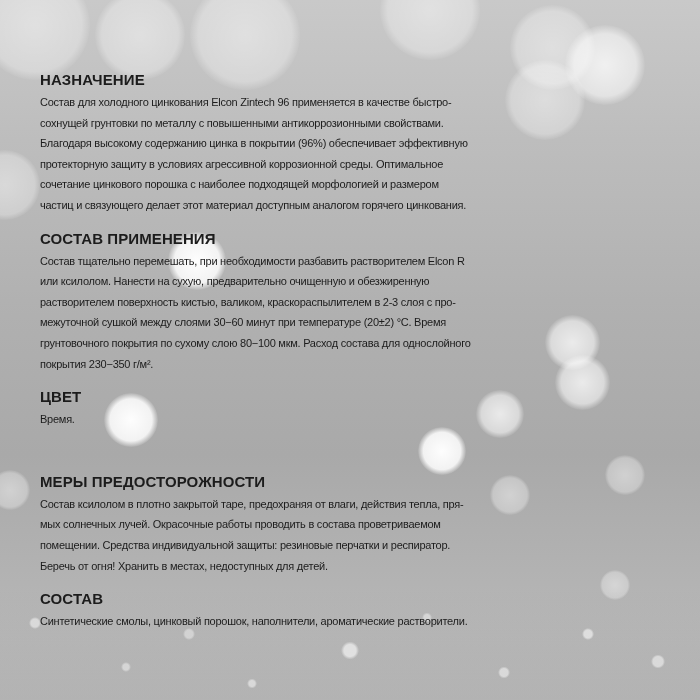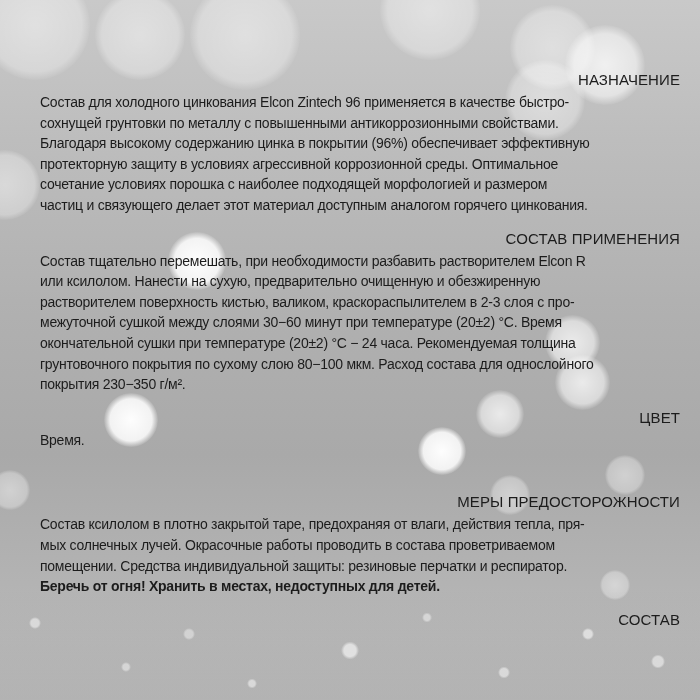--- a/index.html
+++ b/index.html
@@ -26,29 +26,29 @@
         radial-gradient(circle at 84% 40%, rgba(255,255,255,.55) 0 4px, transparent 6px),
         radial-gradient(circle at 94% 65%, rgba(255,255,255,.5) 0 5px, transparent 7px),
         linear-gradient(180deg, rgba(160,160,160,0) 0%, rgba(150,150,150,.35) 100%);
     }
     .content {
       position: absolute; left: 40px; top: 70px; width: 640px;
       color: #1c1c1c;
     }
     .section { margin: 0; }
     .heading {
-      font-weight: normal; font-size: 15px; line-height: 20px;
-      letter-spacing: 0.1px; margin: 0 0 2px 0; text-align: right;
+      font-weight: bold; font-size: 15px; line-height: 20px;
+      letter-spacing: 0.1px; margin: 0 0 2px 0;
     }
     .body-text {
-      font-size: 14px; line-height: 20.6px; margin: 0;
+      font-size: 11px; line-height: 20.6px; margin: 0;
       letter-spacing: -0.25px;
     }
     .body-text .line { display: block; white-space: nowrap; }
-    .bold { font-weight: bold; }
+    .bold { font-weight: normal; }
     .s1 { margin-bottom: 13px; }
     .s2 { margin-bottom: 13px; }
     .s3 { margin-bottom: 13px; }
     .s4 { margin-bottom: 13px; margin-top: 42px; }
   </style>
 </head>
 <body>
 
 <div class="bg">
   <div class="bokeh b-soft" style="left:-20px;top:-30px;width:110px;height:110px;"></div>
@@ -74,33 +74,32 @@
 
 <div class="content">
 
   <div class="section s1">
     <div class="heading">НАЗНАЧЕНИЕ</div>
     <div class="body-text">
       <span class="line">Состав для холодного цинкования Elcon Zintech 96 применяется в качестве быстро-</span>
       <span class="line">сохнущей грунтовки по металлу с повышенными антикоррозионными свойствами.</span>
       <span class="line">Благодаря высокому содержанию цинка в покрытии (96%) обеспечивает эффективную</span>
       <span class="line">протекторную защиту в условиях агрессивной коррозионной среды. Оптимальное</span>
-      <span class="line">сочетание условиях порошка с наиболее подходящей морфологией и размером</span>
+      <span class="line">сочетание цинкового порошка с наиболее подходящей морфологией и размером</span>
       <span class="line">частиц и связующего делает этот материал доступным аналогом горячего цинкования.</span>
     </div>
   </div>
 
   <div class="section s2">
     <div class="heading">СОСТАВ ПРИМЕНЕНИЯ</div>
     <div class="body-text">
       <span class="line">Состав тщательно перемешать, при необходимости разбавить растворителем Elcon R</span>
       <span class="line">или ксилолом. Нанести на сухую, предварительно очищенную и обезжиренную</span>
       <span class="line">растворителем поверхность кистью, валиком, краскораспылителем в 2-3 слоя с про-</span>
       <span class="line">межуточной сушкой между слоями 30−60 минут при температуре (20±2) °C. Время</span>
-      <span class="line">окончательной сушки при температуре (20±2) °C − 24 часа. Рекомендуемая толщина</span>
       <span class="line">грунтовочного покрытия по сухому слою 80−100 мкм. Расход состава для однослойного</span>
       <span class="line">покрытия 230−350 г/м².</span>
     </div>
   </div>
 
   <div class="section s3">
     <div class="heading">ЦВЕТ</div>
     <div class="body-text">
       <span class="line">Время.</span>
     </div>
@@ -111,15 +110,18 @@
     <div class="body-text">
       <span class="line">Состав ксилолом в плотно закрытой таре, предохраняя от влаги, действия тепла, пря-</span>
       <span class="line">мых солнечных лучей. Окрасочные работы проводить в состава проветриваемом</span>
       <span class="line">помещении. Средства индивидуальной защиты: резиновые перчатки и респиратор.</span>
       <span class="line bold">Беречь от огня! Хранить в местах, недоступных для детей.</span>
     </div>
   </div>
 
   <div class="section">
     <div class="heading">СОСТАВ</div>
+    <div class="body-text">
+      <span class="line">Синтетические смолы, цинковый порошок, наполнители, ароматические растворители.</span>
+    </div>
   </div>
 
 </div>
 
 </body></html>

